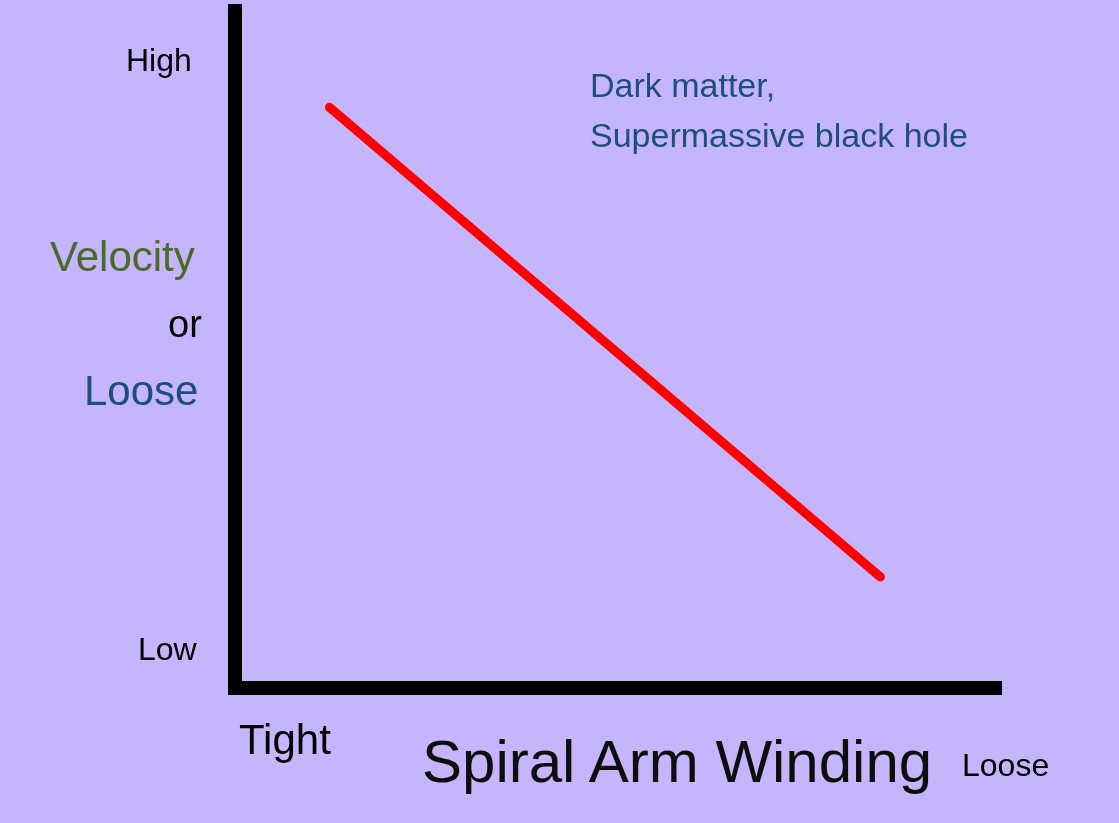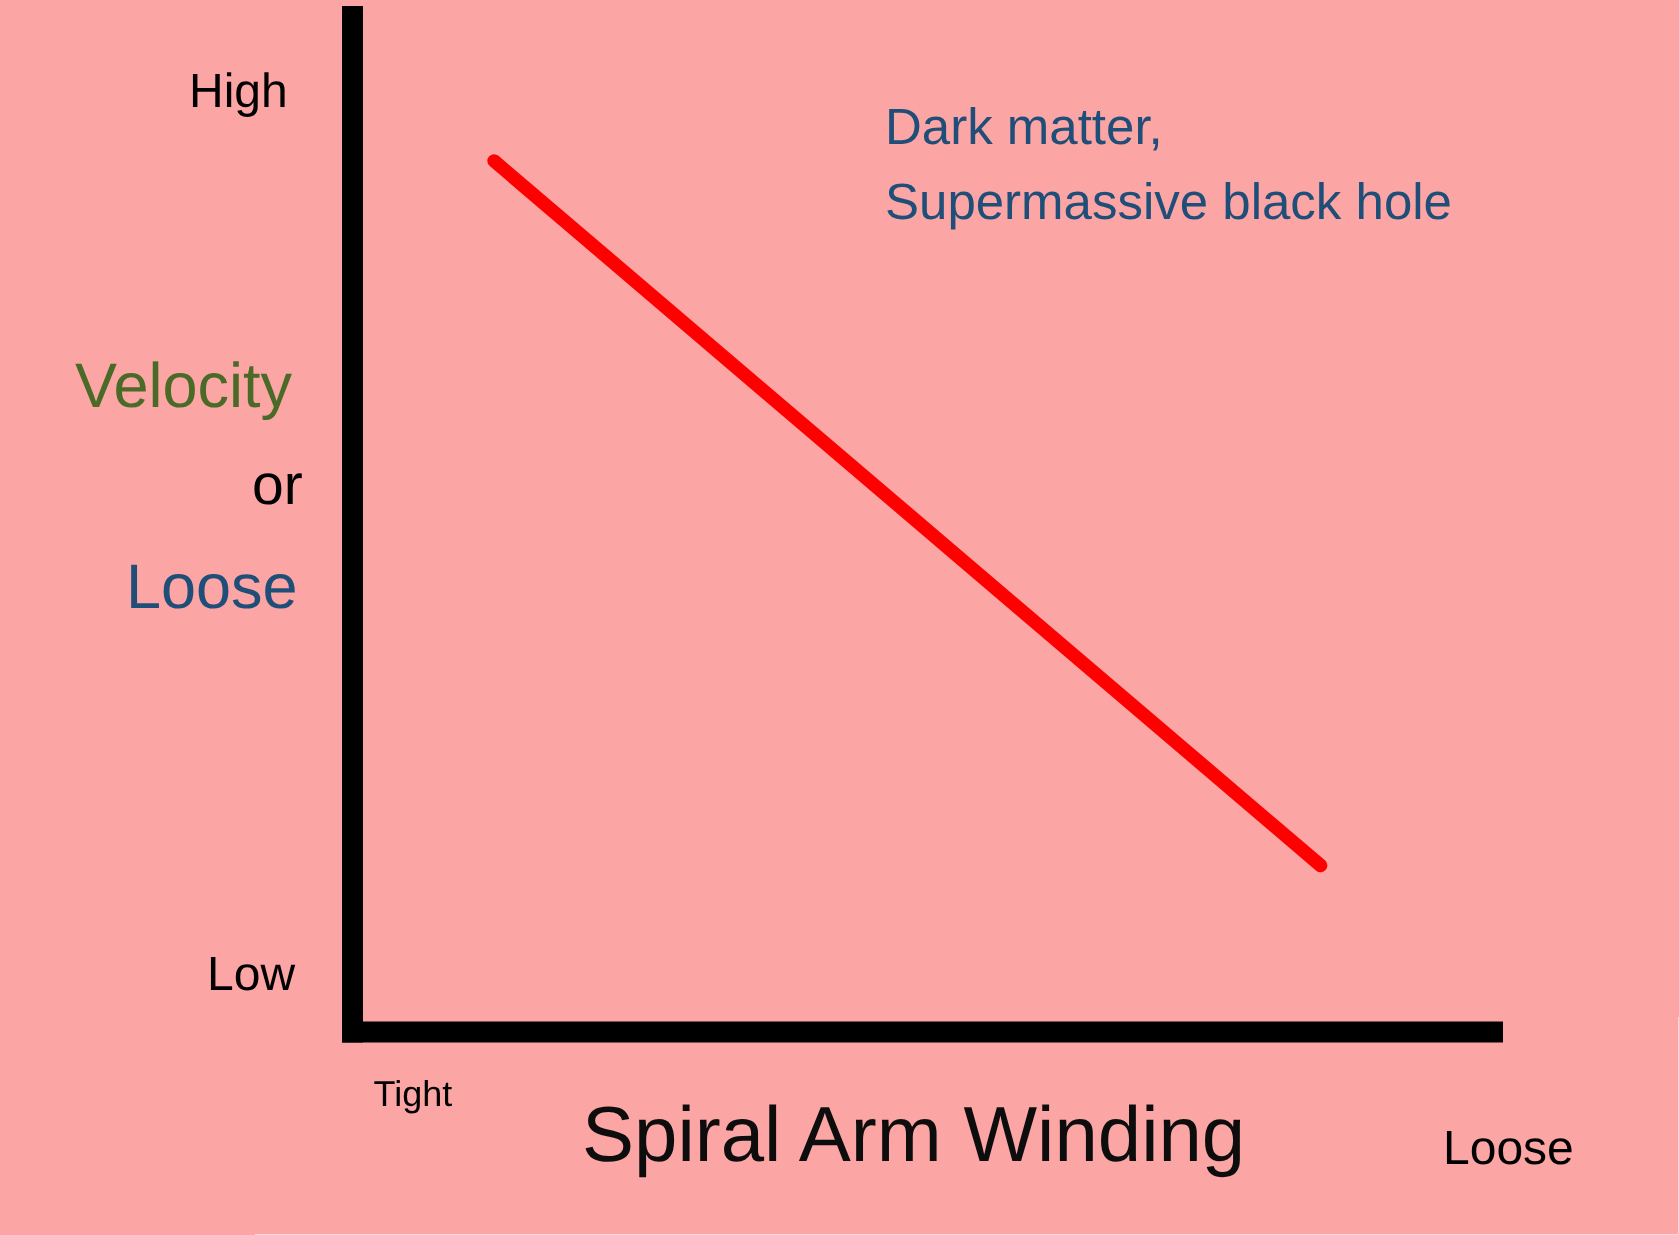--- a/index.html
+++ b/index.html
@@ -8,21 +8,21 @@
     background: #ffffff;
   }
   body {
     font-family: "Liberation Sans", sans-serif;
     color: #000;
   }
   .canvas {
     position: relative;
     width: 1119px;
     height: 823px;
-    background: #fca5a5;
+    background: #c4b5fd;
     overflow: hidden;
   }
   .axis {
     position: absolute;
     background: #000;
   }
   #y-axis {
     left: 228px;
     top: 4px;
     width: 14px;
@@ -35,35 +35,35 @@
     height: 14px;
   }
   .tick {
     position: absolute;
     font-size: 32px;
     color: #000;
     white-space: nowrap;
   }
   #tick-high { left: 126px; top: 42px; }
   #tick-low  { left: 138px; top: 631px; }
-  #tick-tight { left: 249px; top: 716px; font-size: 24px; }
+  #tick-tight { left: 239px; top: 716px; font-size: 42px; }
   #tick-loose { left: 962px; top: 747px; }
   .y-title-part {
     position: absolute;
     font-size: 42px;
     white-space: nowrap;
   }
   #y-velocity { left: 19px;  top: 233px; }
   #y-or       { left: 168px; top: 303px; font-size: 38px; color: #000; }
   #y-mass     { left: 84px;  top: 367px; }
   #x-title {
     position: absolute;
-    left: 388px;
+    left: 422px;
     top: 727px;
-    font-size: 52px;
+    font-size: 60px;
     color: #0d0d0d;
     white-space: nowrap;
   }
   .annot {
     position: absolute;
     left: 590px;
     top: 60px;
     font-size: 34px;
     line-height: 50px;
   }

